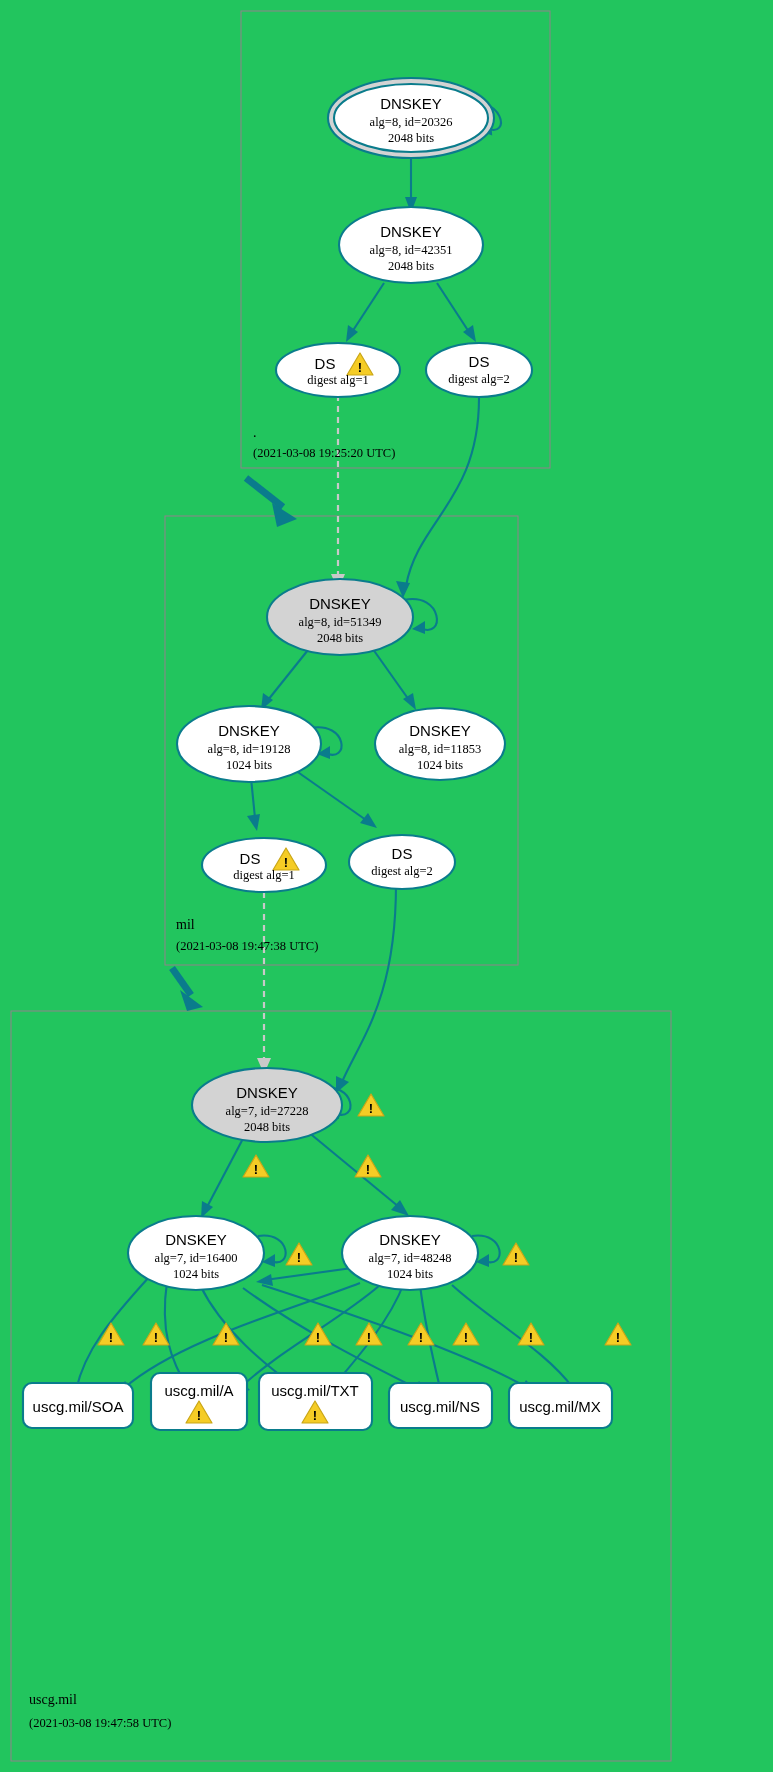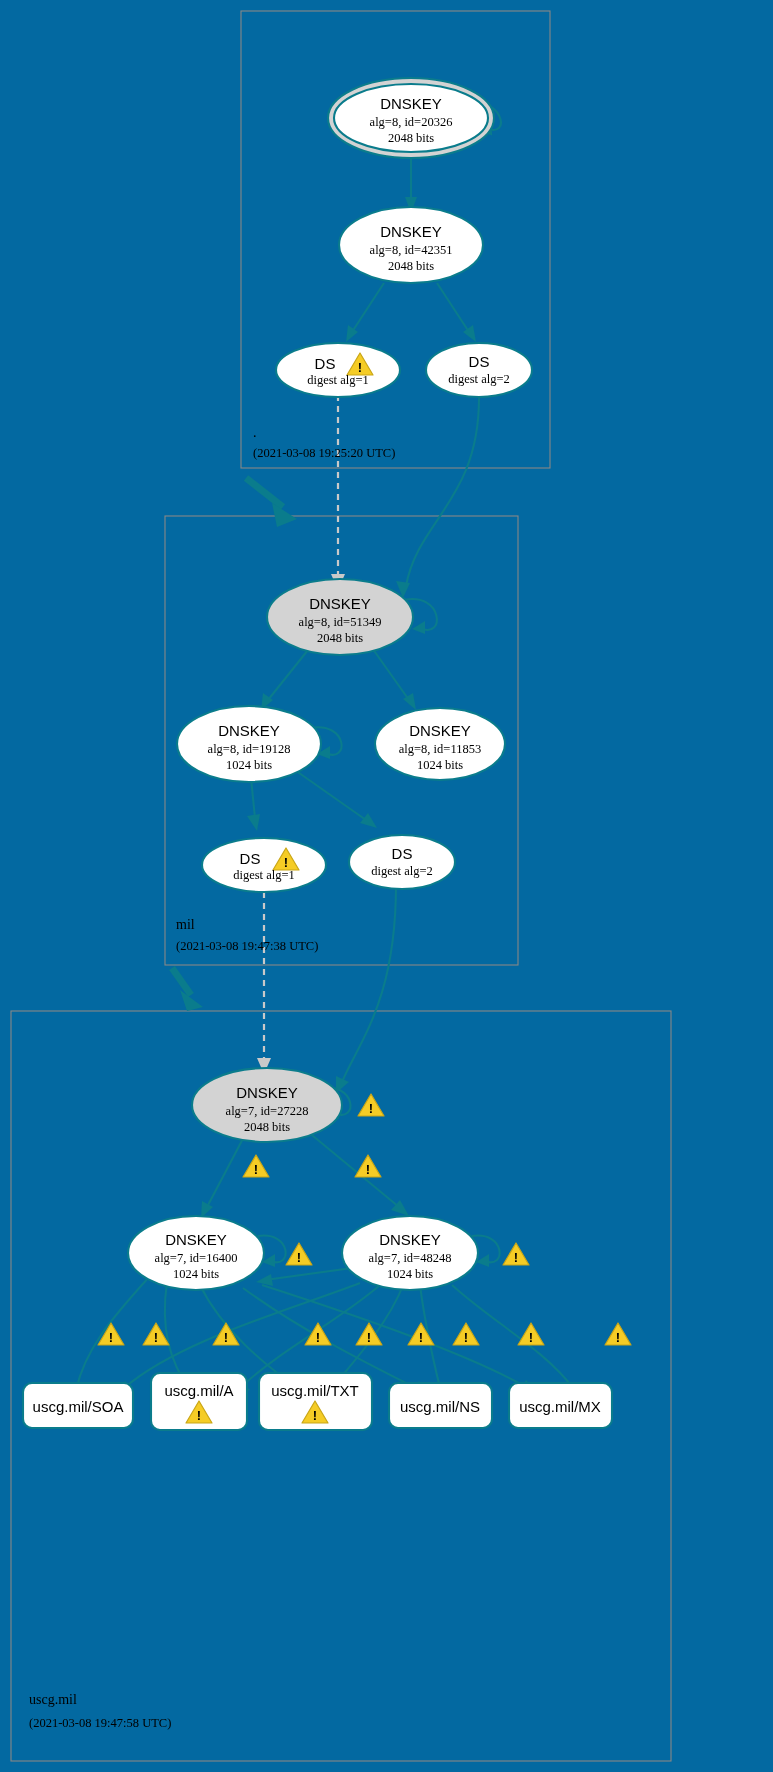--- a/index.html
+++ b/index.html
@@ -1,17 +1,17 @@
 <!DOCTYPE html>
 <html><head>
 <meta charset="utf-8">
 <style>
   html,body{margin:0;padding:0;background:#ffffff;}
   body{font-family:"Liberation Sans",sans-serif;}
-  #stage{position:relative;width:773px;height:1772px;background:#0369a1;overflow:hidden;}
+  #stage{position:relative;width:773px;height:1772px;background:#22c55e;overflow:hidden;}
   svg#graph{position:absolute;left:0;top:0;width:773px;height:1772px;}
   .zone-rect{fill:none;stroke:#888888;stroke-width:1.1;}
   .edge{fill:none;stroke:#0a7c8c;stroke-width:2.1;}
   .edge-thick{fill:none;stroke:#0a7c8c;stroke-width:7;}
   .edge-dash{fill:none;stroke:#c9c9c9;stroke-width:2.2;stroke-dasharray:6 5;}
   .node-ell{fill:#ffffff;stroke:#0a7c8c;stroke-width:2.1;}
   .node-ell.sep{fill:#d3d3d3;}
   .node-rect{fill:#ffffff;stroke:#0a7c8c;stroke-width:2.1;rx:9;ry:9;}
   .t-main{font-family:"Liberation Sans",sans-serif;font-size:15px;fill:#000;text-anchor:middle;}
   .t-sub{font-family:"Liberation Serif",serif;font-size:12.5px;fill:#000;text-anchor:middle;}

